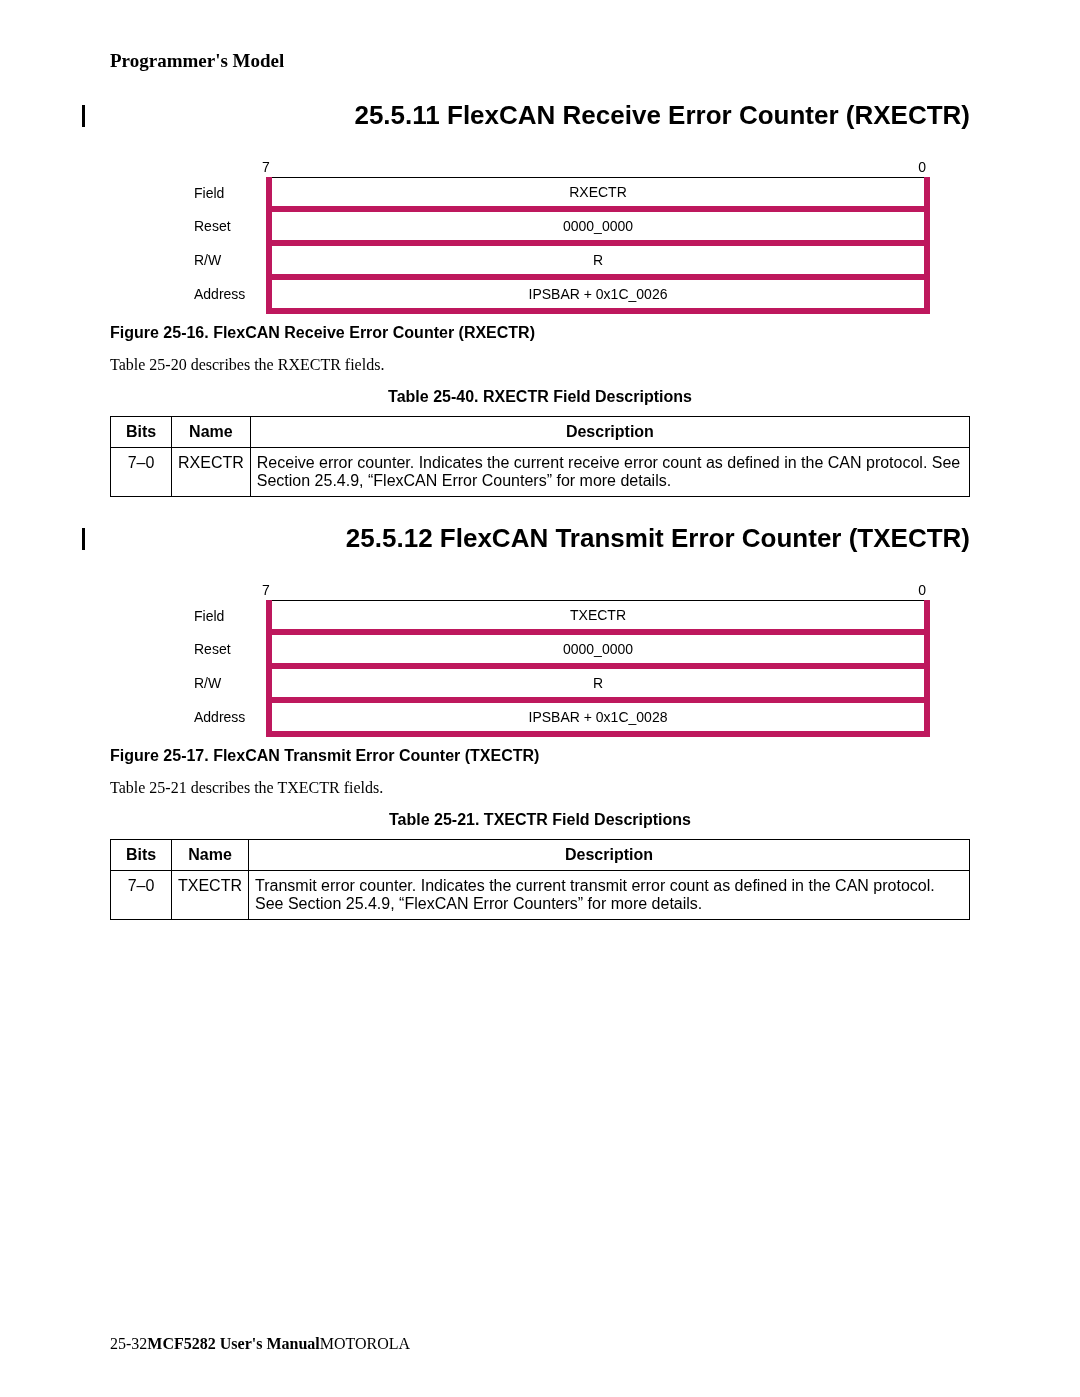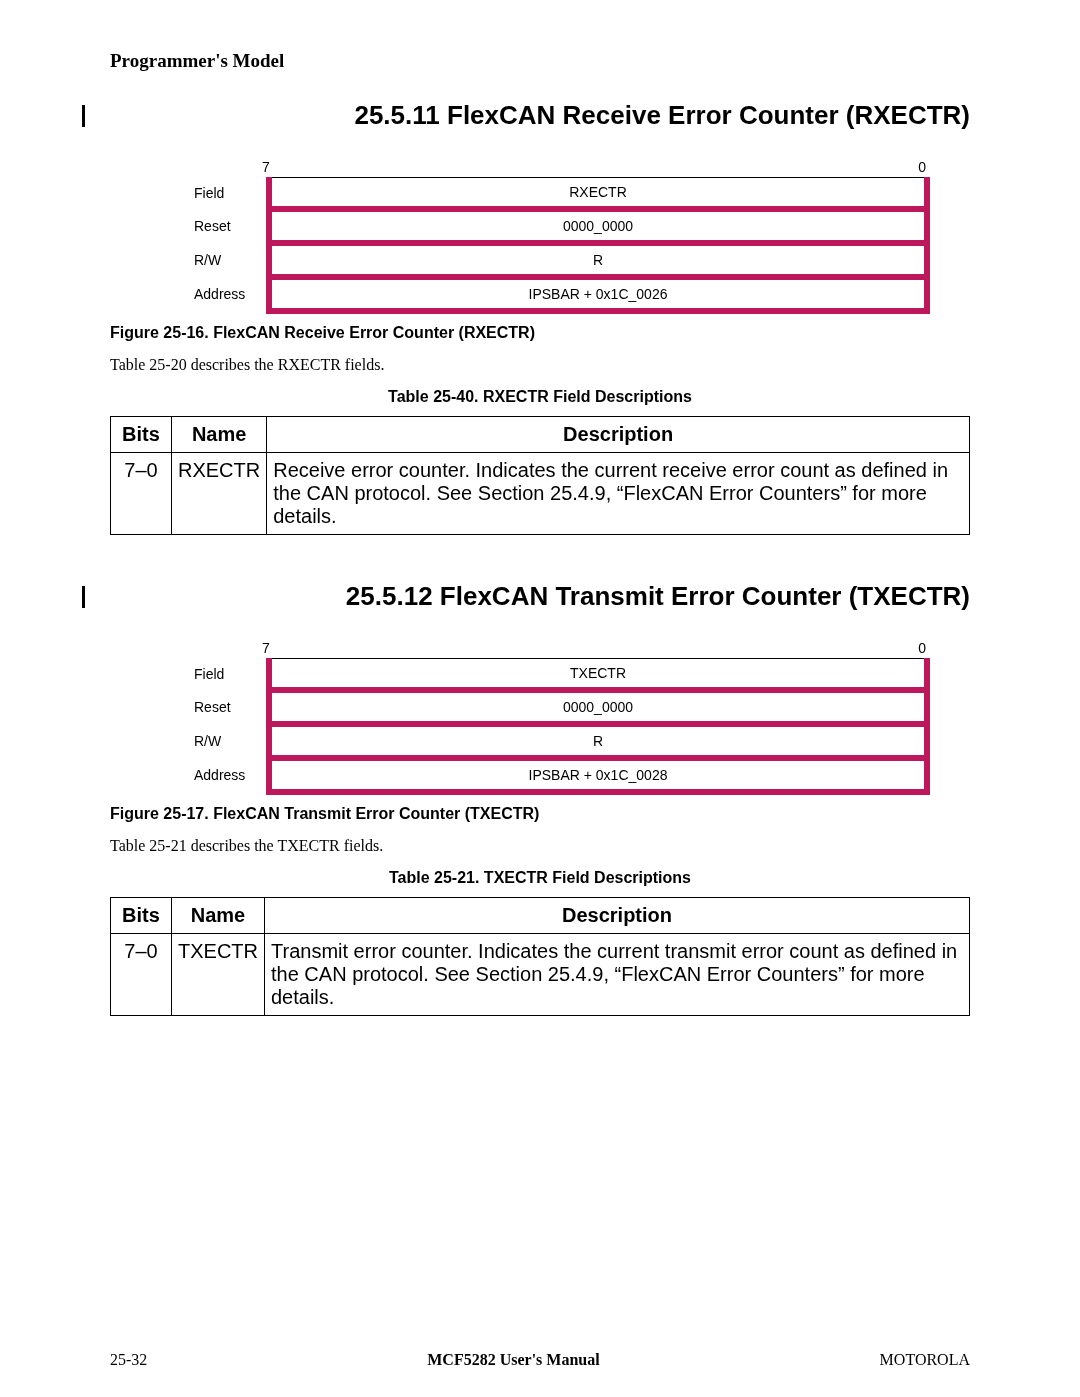--- a/index.html
+++ b/index.html
@@ -84,41 +84,40 @@
     font-family: Arial, Helvetica, sans-serif;
     font-weight: bold;
     font-size: 16px;
     text-align: center;
     margin: 0 0 10px 0;
   }
   table.desc-table {
     border-collapse: collapse;
     width: 100%;
     font-family: Arial, Helvetica, sans-serif;
-    font-size: 20px;
-    margin-bottom: 46px;
+    font-size: 16px;
+    margin-bottom: 26px;
   }
   table.desc-table th, table.desc-table td {
     border: 1px solid #000;
     padding: 6px 6px;
     vertical-align: top;
   }
   table.desc-table th {
     font-weight: bold;
     text-align: center;
   }
   table.desc-table td.bits { text-align: center; width: 48px; }
   table.desc-table td.name { text-align: left; width: 64px; }
   .footer {
     position: absolute;
     left: 110px;
     right: 110px;
-    bottom: 28px;
+    bottom: 44px;
     display: flex;
-    justify-content: space-between;
     font-family: "Times New Roman", Times, serif;
     font-size: 16px;
   }
   .footer .center { font-weight: bold; }
 </style>
 </head>
 <body>
 
 <div class="running-head">Programmer's Model</div>
 

